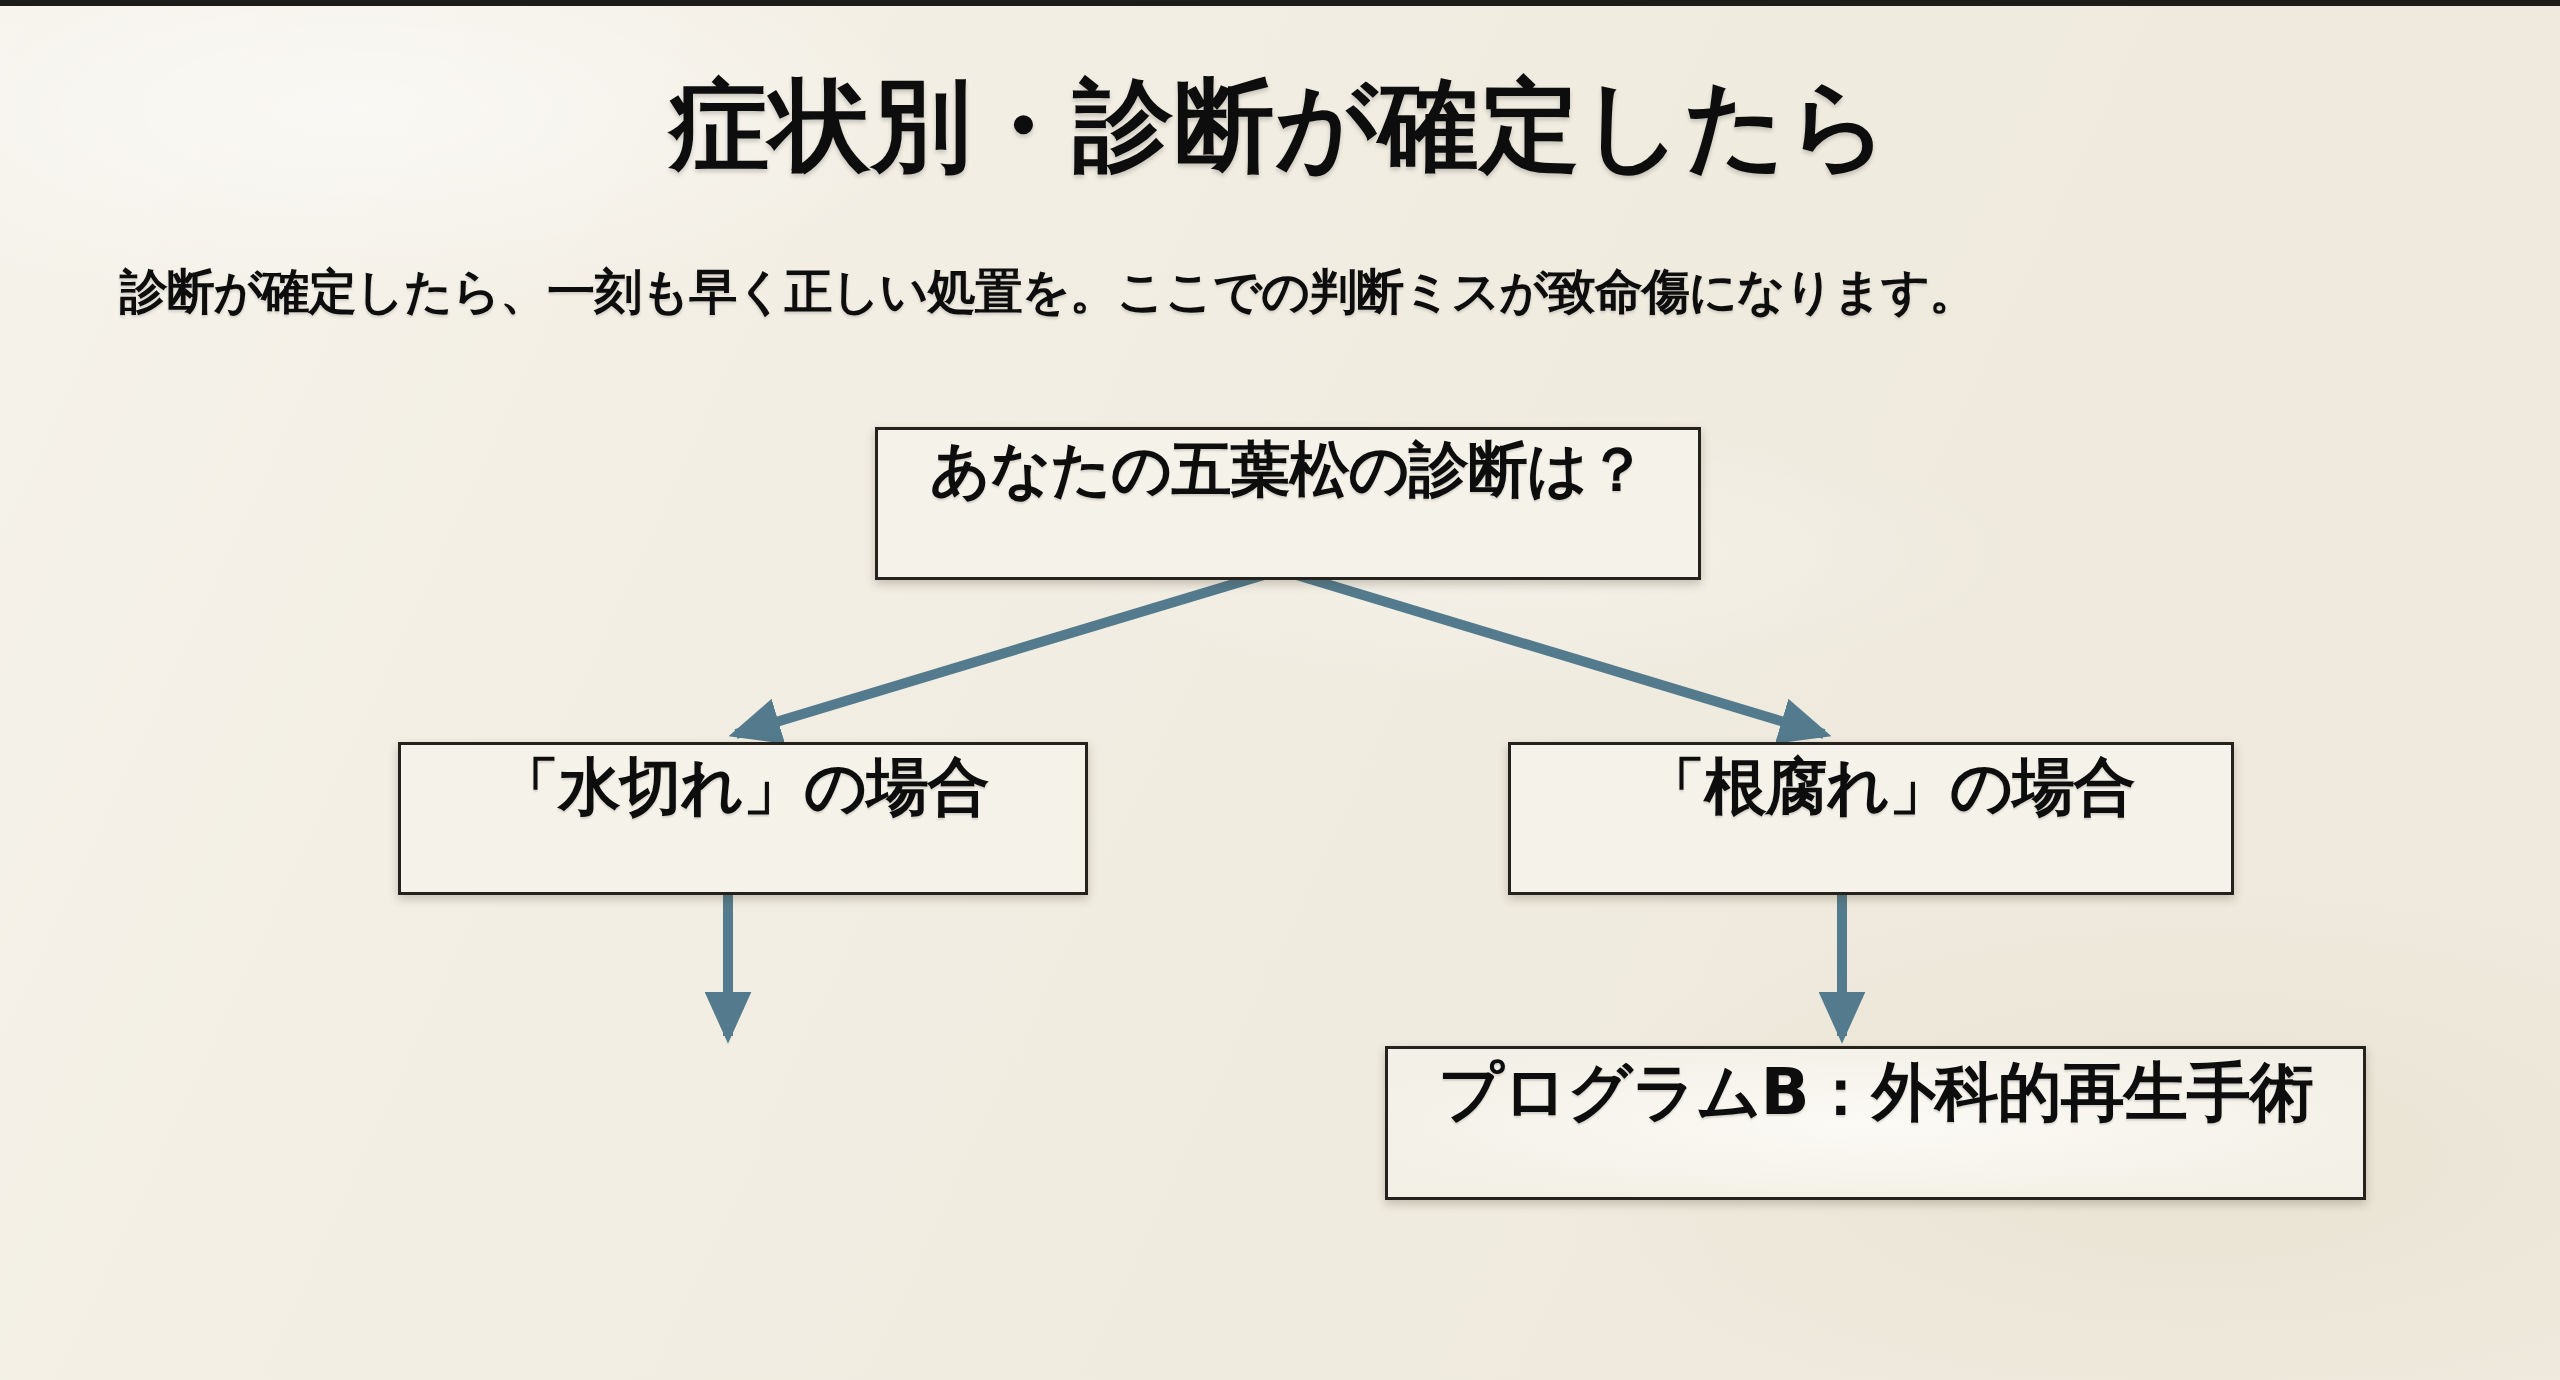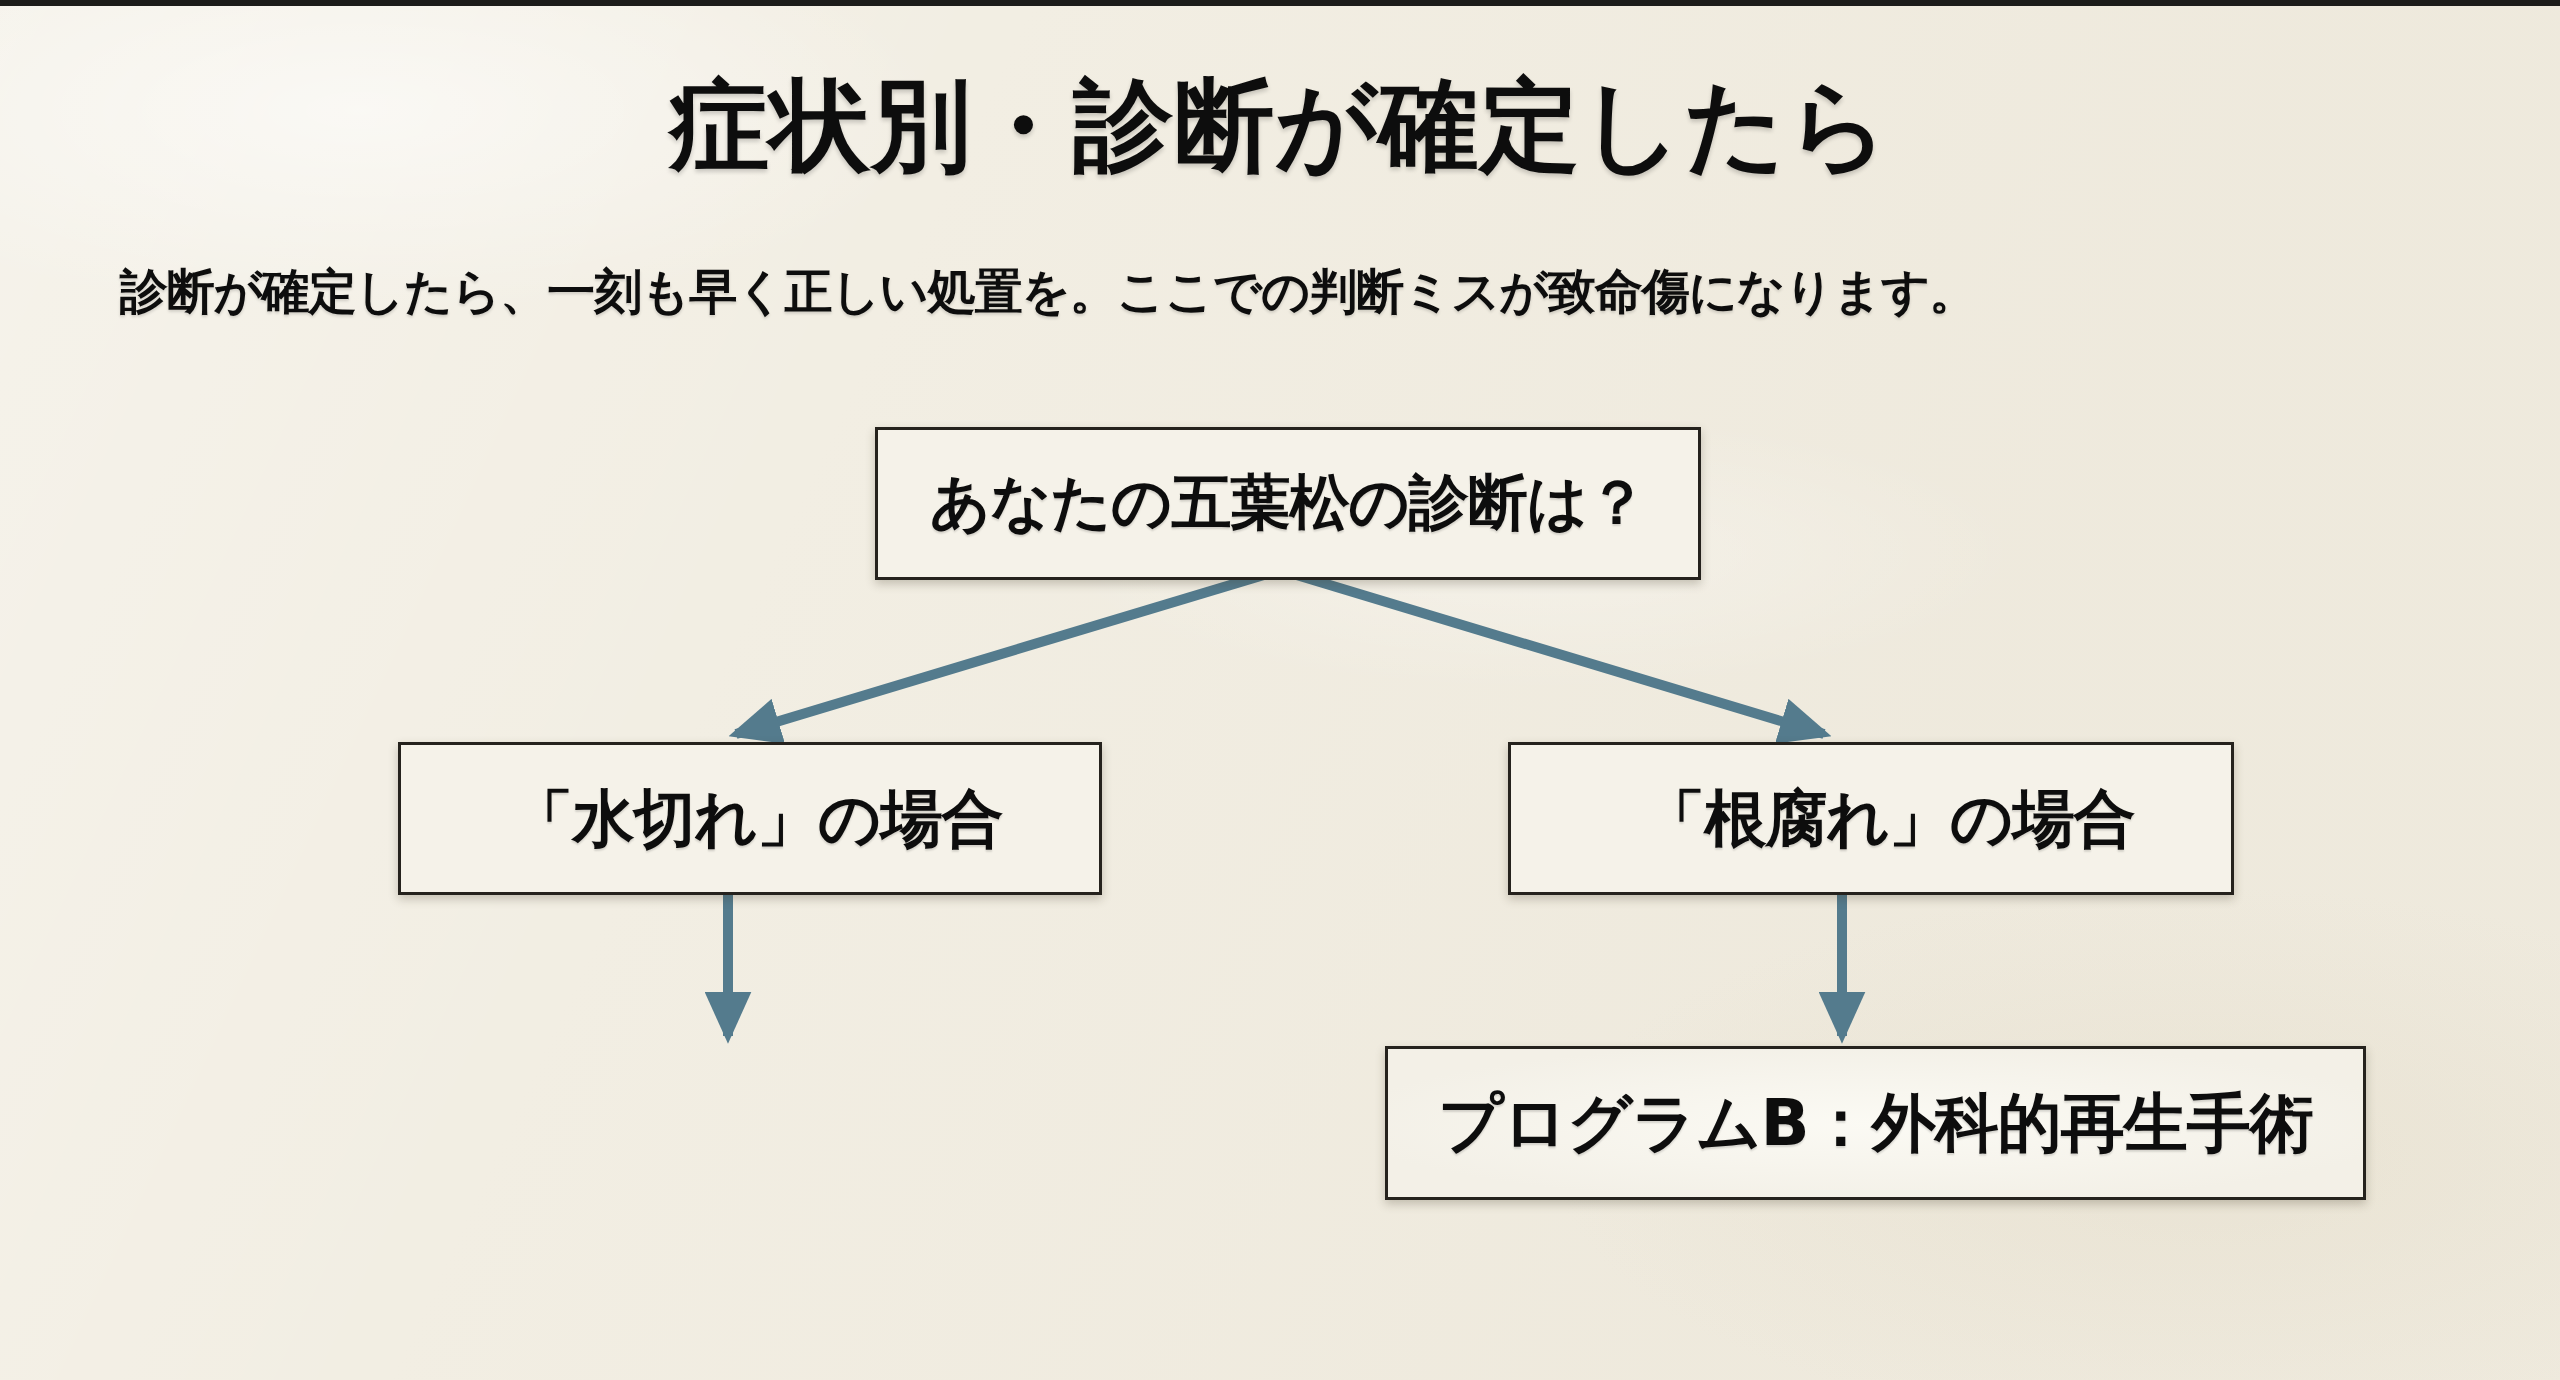--- a/index.html
+++ b/index.html
@@ -37,31 +37,31 @@
   }
   .footer-note{
     position:absolute;left:0;top:1260px;width:2560px;margin:0;
     text-align:center;
     font-size:78px;line-height:1.1;font-weight:900;
     letter-spacing:-2px;
     text-shadow:0 3px 4px rgba(0,0,0,0.16);
   }
   .box{
     position:absolute;z-index:2;
-    display:flex;align-items:center;justify-content:center;
+    display:flex;justify-content:center;
     background:var(--box-fill,#f5f2e9);
     border:3px solid var(--box-border,#25221d);
     box-shadow:0 4px 9px rgba(60,50,30,0.25);
     font-weight:900;
     text-align:center;
     letter-spacing:-1px;
   }
   .box .box-label{ text-shadow:0 2px 2px rgba(0,0,0,0.14); }
   .box-root  {left:875px; top:427px; width:820px; height:147px; font-size:60px;}
-  .box-cond-l{left:398px; top:742px; width:684px; height:147px; font-size:62px;padding-left:14px;}
+  .box-cond-l{left:398px; top:742px; width:684px; height:147px; font-size:62px;}
   .box-cond-r{left:1508px;top:742px; width:684px; height:147px; font-size:62px;padding-left:36px;}
   .box-prog  {background:radial-gradient(ellipse at center, #fbfaf4 0%, #f3f0e7 78%);}
   .box-prog-a{left:253px; top:1046px;width:975px; height:148px; font-size:64px;}
   .box-prog-b{left:1385px;top:1046px;width:975px; height:148px; font-size:64px;}
   .arrows{
     position:absolute;left:0;top:0;width:2560px;height:1380px;
     z-index:1;pointer-events:none;
   }
   .arrow-line{
     stroke:var(--arrow,#547b8d);

